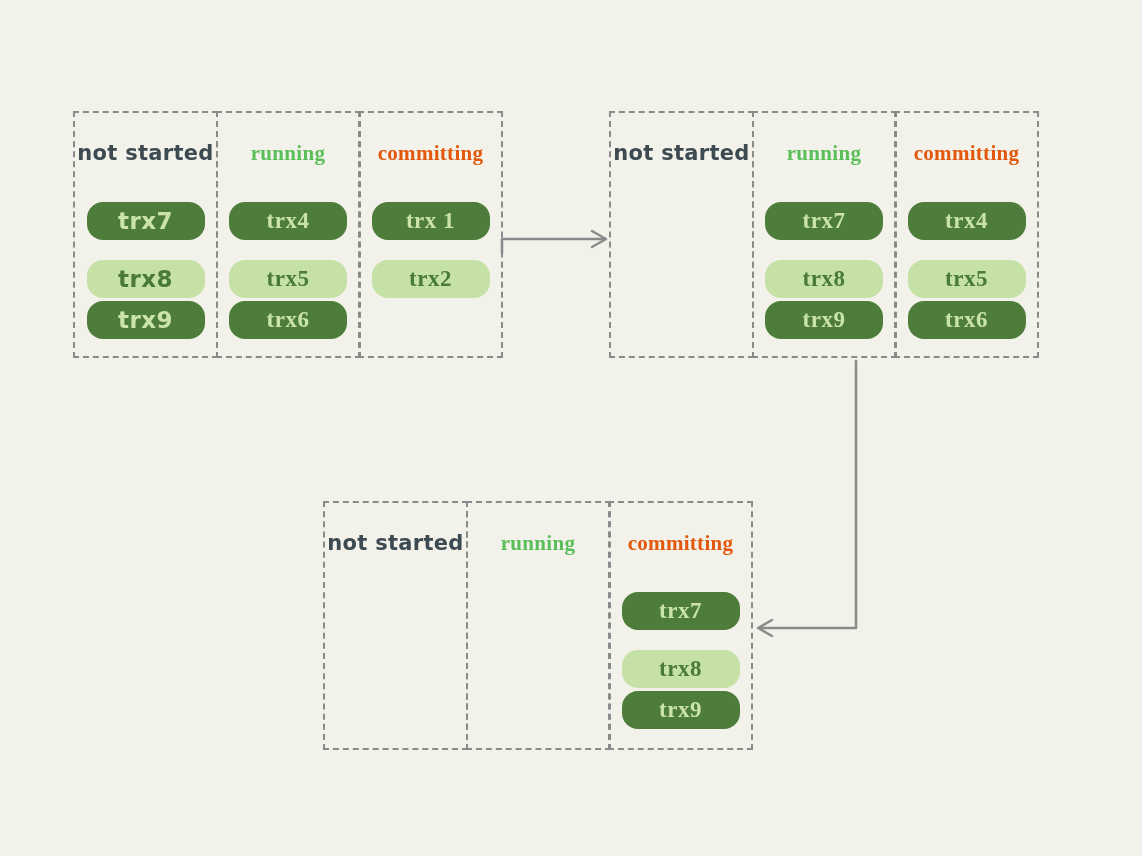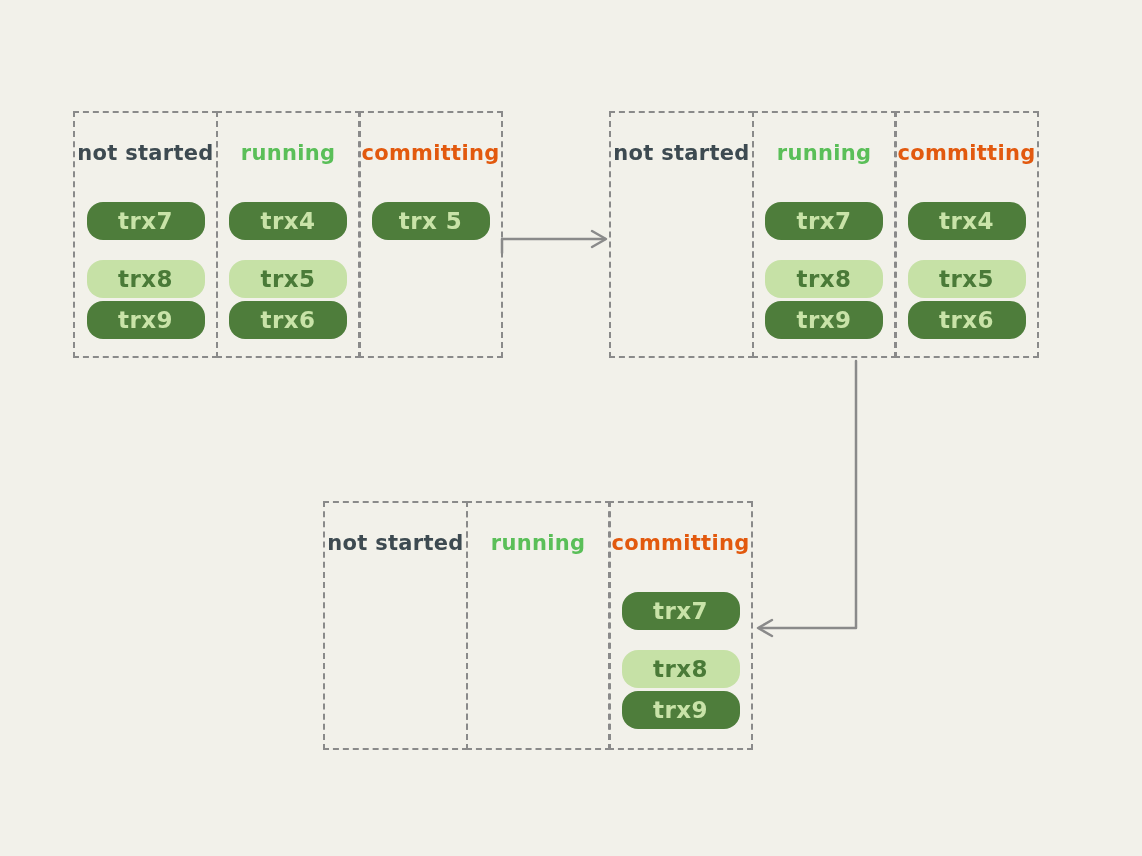--- a/index.html
+++ b/index.html
@@ -32,21 +32,21 @@
     display: flex;
   }
   .panel {
     width: 145px;
     height: 247px;
     border: 2.5px dashed var(--border-gray);
     display: flex;
     flex-direction: column;
     align-items: center;
   }
-  .panel + .panel { margin-left: -2.5px; }
+  .panel + .panel { margin-left: -2.5px; font-family: Liberation Serif, serif; }
   .group-3 .panel { height: 249px; }
   .panel-label {
     margin-top: 27px;
     font-size: 21px;
     font-weight: 700;
     letter-spacing: 0.3px;
     white-space: nowrap;
     line-height: 26px;
     text-align: right;
   }
@@ -105,21 +105,22 @@
       <div class="panel-label lbl-running">running</div>
       <div class="pills">
         <div class="pill dark">trx4</div>
         <div class="pill light">trx5</div>
         <div class="pill dark">trx6</div>
       </div>
     </div>
     <div class="panel">
       <div class="panel-label lbl-committing">committing</div>
       <div class="pills">
-        <div class="pill dark">trx 5</div>
+        <div class="pill dark">trx 1</div>
+        <div class="pill light">trx2</div>
       </div>
     </div>
   </section>
 
   <section class="group group-2" style="left:609px; top:111px;">
     <div class="panel">
       <div class="panel-label lbl-not-started">not started</div>
     </div>
     <div class="panel">
       <div class="panel-label lbl-running">running</div>

